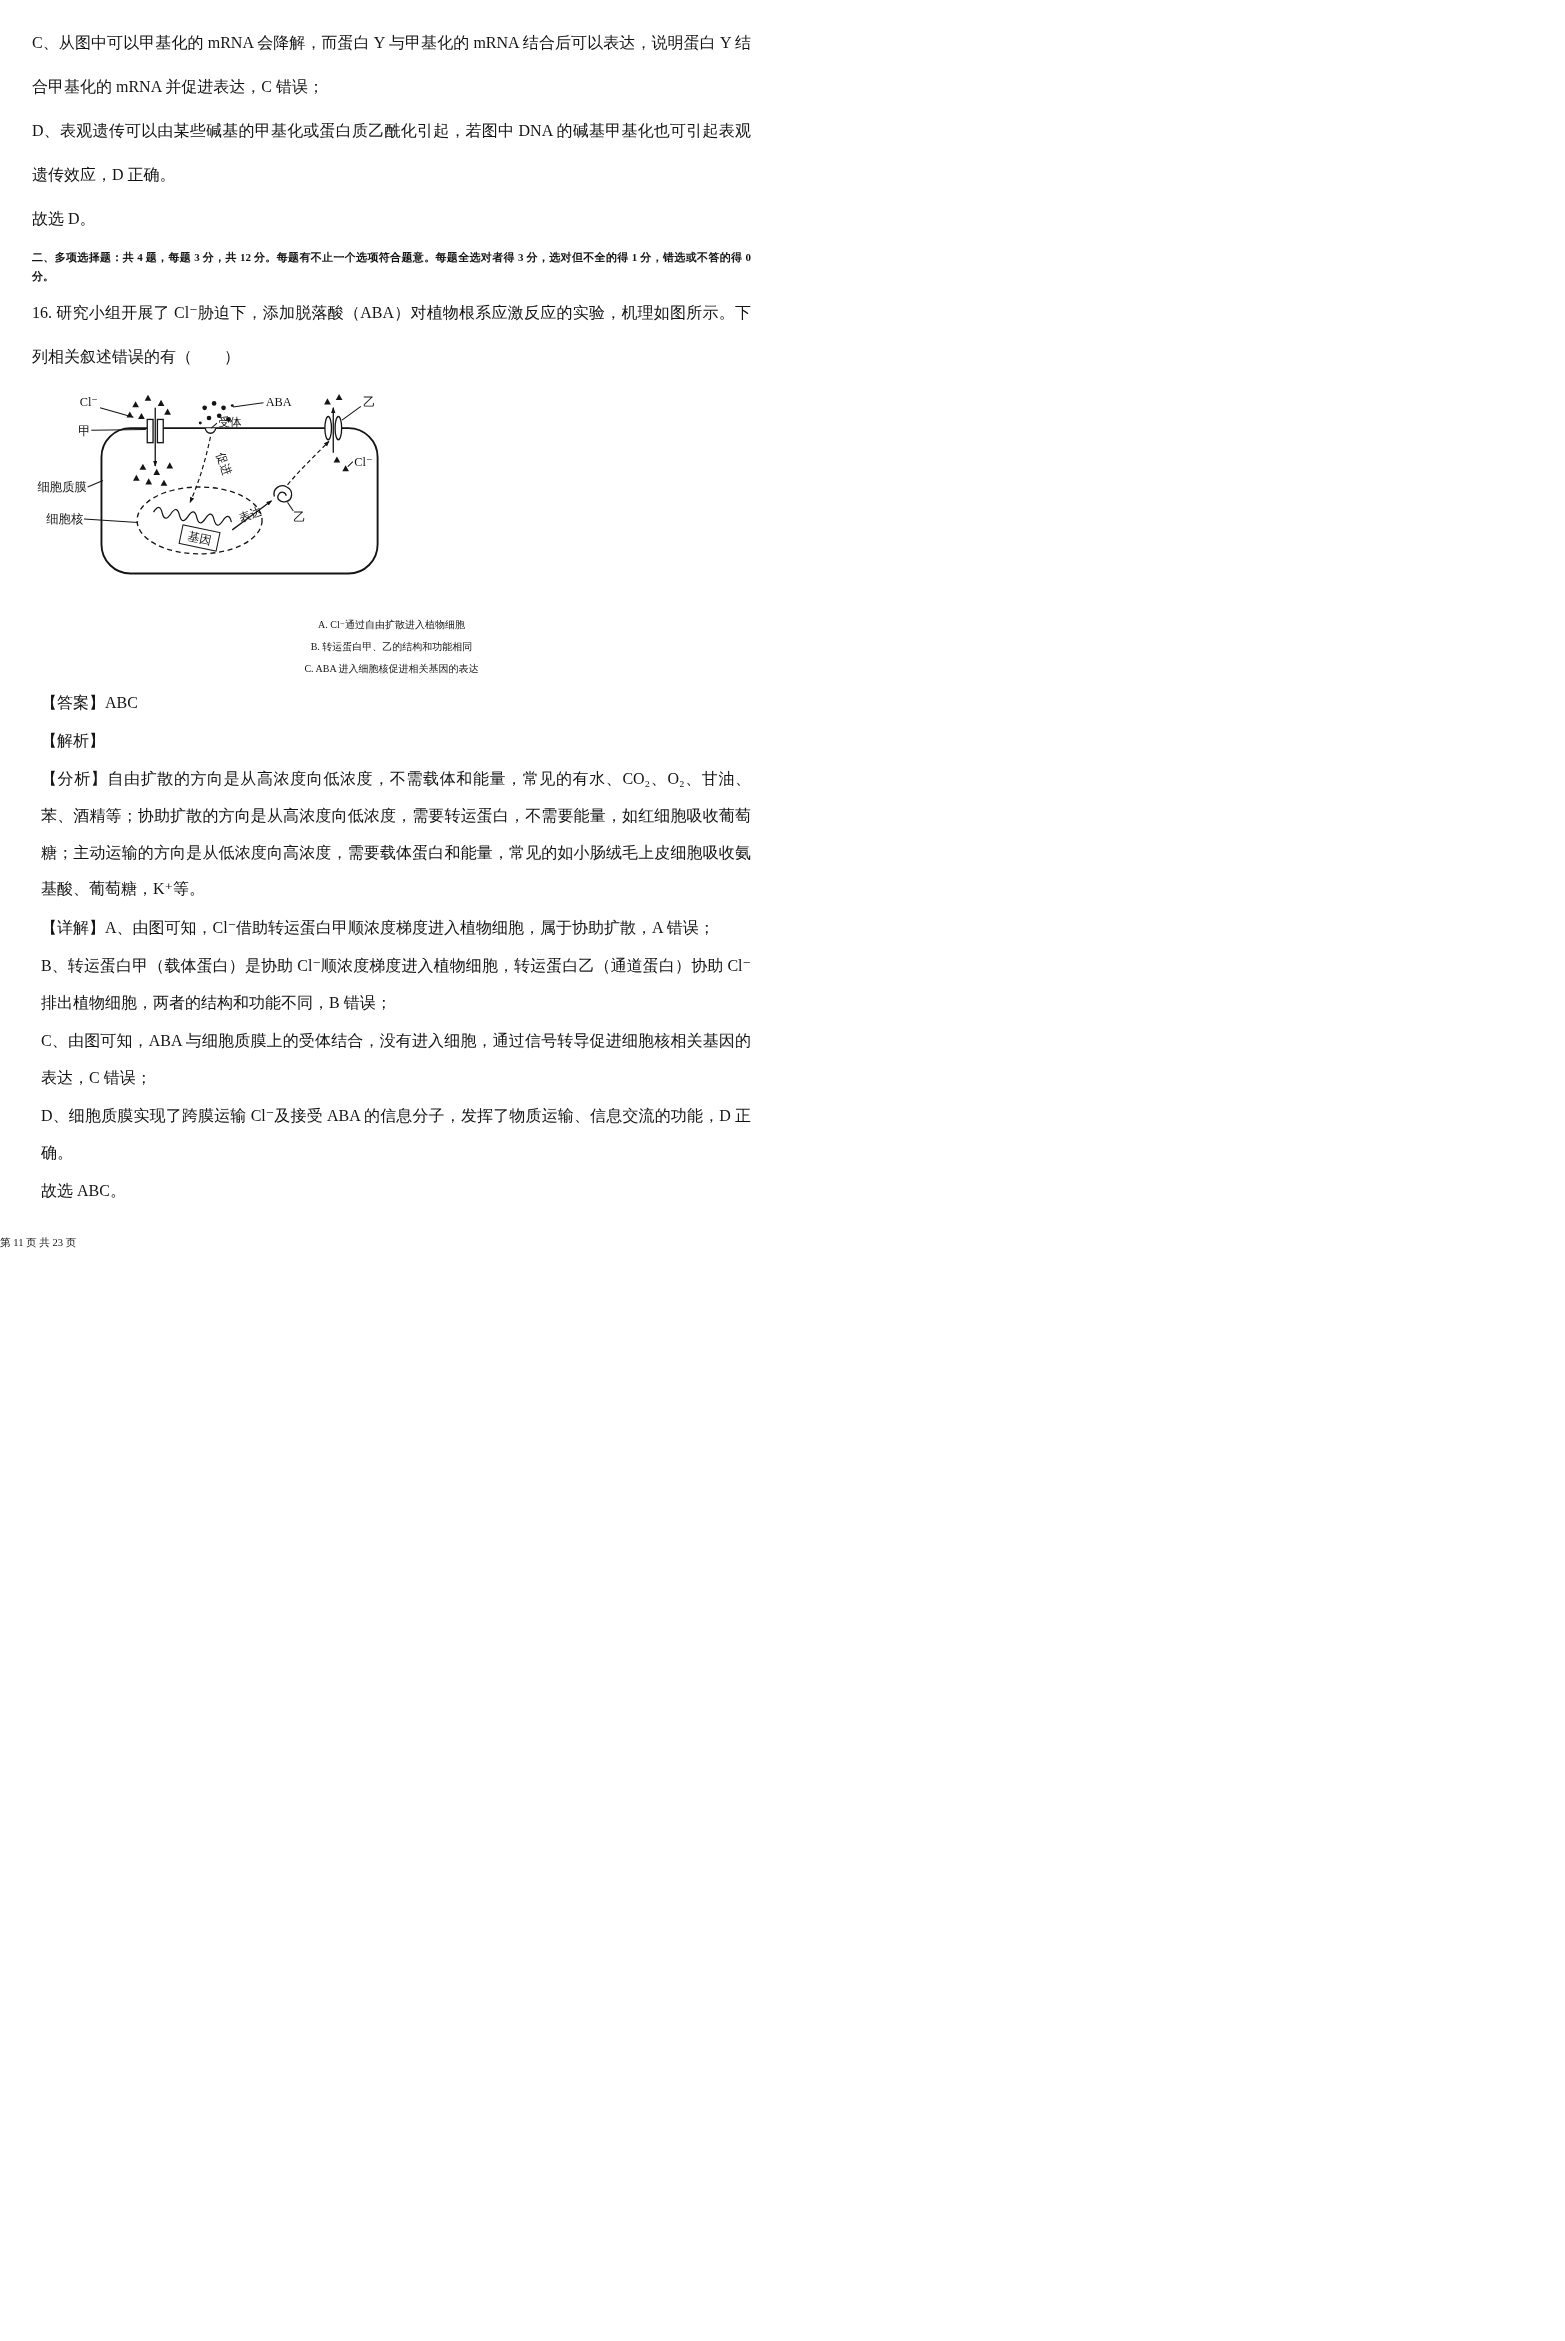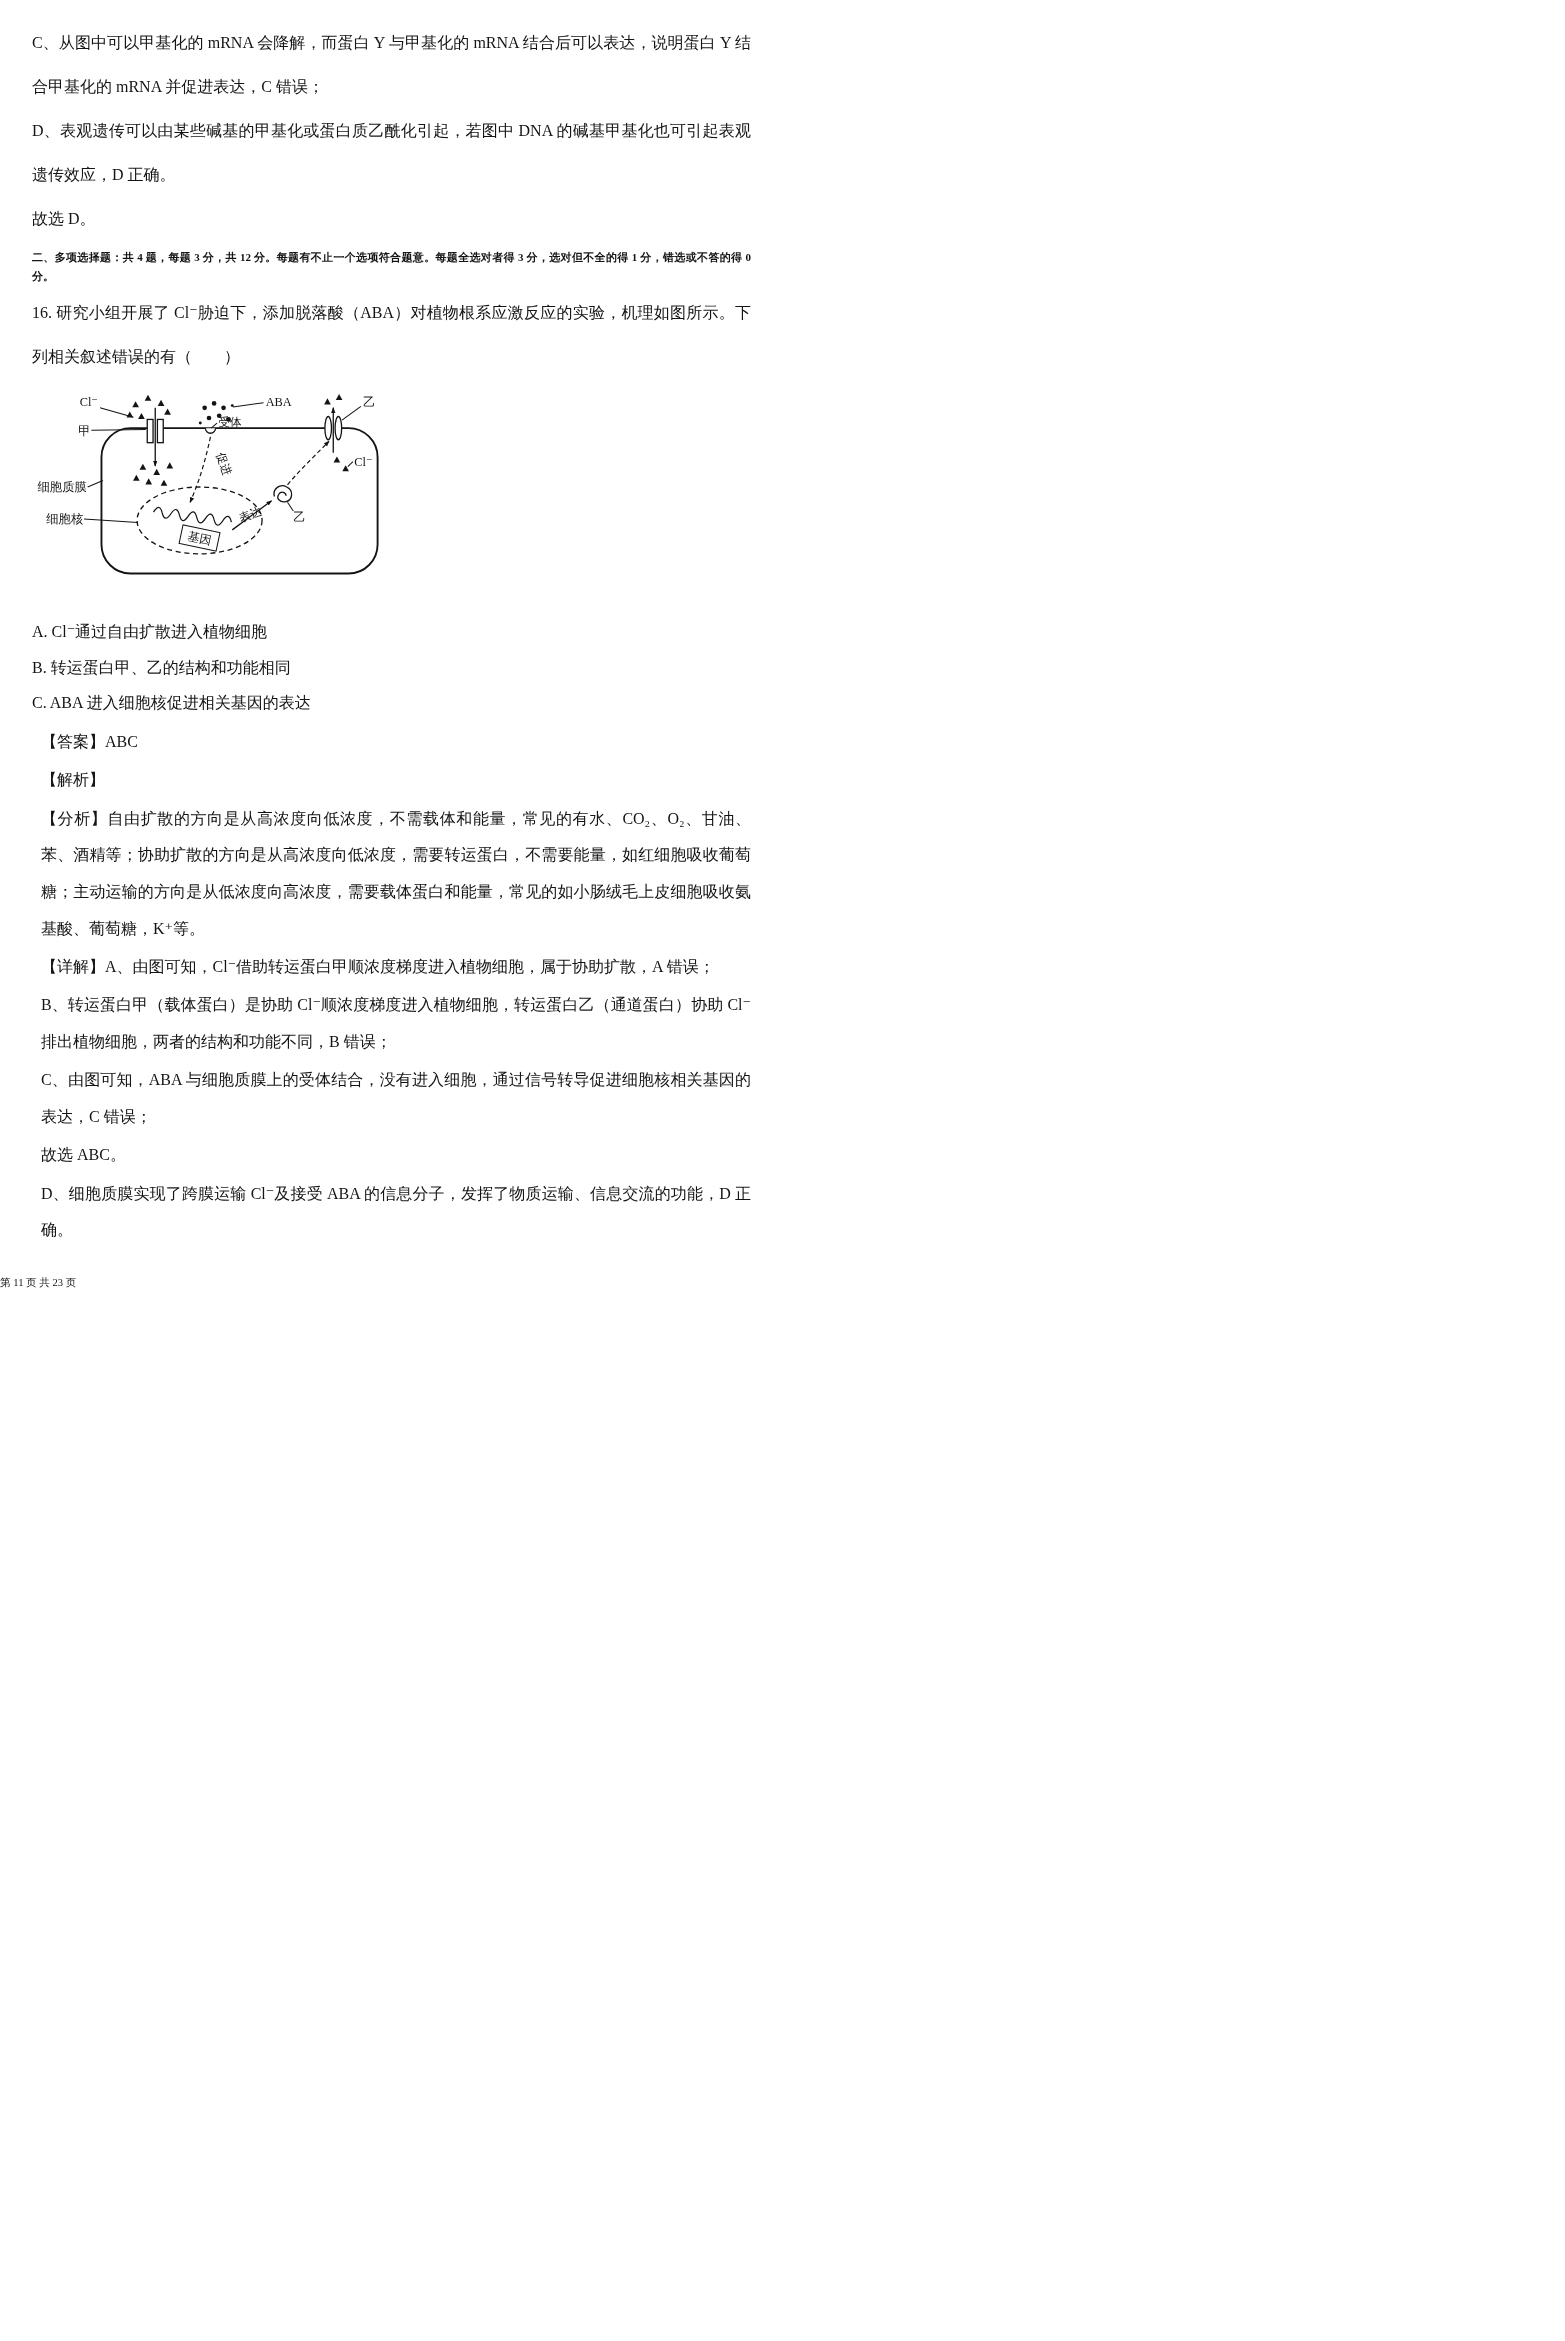--- a/index.html
+++ b/index.html
@@ -23,23 +23,23 @@
   }
   .tight { line-height:2.3; margin-bottom:1.4px;margin-left:9px; }
   .heading {
     font-size:11px;
     font-weight:700;
     line-height:1.7;
     text-align:justify;
     margin:7px 0 5.6px 0;
   }
   .opt {
-    font-size:16px;
+    font-size:10px;
     line-height:2.2;
-    text-align:left;
+    text-align:center;
   }
   .options { margin:1.4px 0 4.2px 0; }
   .diagram-wrap { margin:7px 0 8.5px 2.8px; }
   .footer {
     position:absolute;
     left:0; bottom:24px;
     width:100%;
     text-align:left;
     font-size:10.6px;
     color:#141414;
@@ -169,19 +169,19 @@
     <p class="opt">B. 转运蛋白甲、乙的结构和功能相同</p>
     <p class="opt">C. ABA 进入细胞核促进相关基因的表达</p>
   </div>
 
   <p class="para tight">【答案】ABC</p>
   <p class="para tight">【解析】</p>
   <p class="para tight">【分析】自由扩散的方向是从高浓度向低浓度，不需载体和能量，常见的有水、CO₂、O₂、甘油、苯、酒精等；协助扩散的方向是从高浓度向低浓度，需要转运蛋白，不需要能量，如红细胞吸收葡萄糖；主动运输的方向是从低浓度向高浓度，需要载体蛋白和能量，常见的如小肠绒毛上皮细胞吸收氨基酸、葡萄糖，K⁺等。</p>
   <p class="para tight">【详解】A、由图可知，Cl⁻借助转运蛋白甲顺浓度梯度进入植物细胞，属于协助扩散，A 错误；</p>
   <p class="para tight">B、转运蛋白甲（载体蛋白）是协助 Cl⁻顺浓度梯度进入植物细胞，转运蛋白乙（通道蛋白）协助 Cl⁻排出植物细胞，两者的结构和功能不同，B 错误；</p>
   <p class="para tight">C、由图可知，ABA 与细胞质膜上的受体结合，没有进入细胞，通过信号转导促进细胞核相关基因的表达，C 错误；</p>
+  <p class="para tight">D、细胞质膜实现了跨膜运输 Cl⁻及接受 ABA 的信息分子，发挥了物质运输、信息交流的功能，D 正确。</p>
   <p class="para tight">故选 ABC。</p>
-  <p class="para tight">D、细胞质膜实现了跨膜运输 Cl⁻及接受 ABA 的信息分子，发挥了物质运输、信息交流的功能，D 正确。</p>
 
   <div class="footer">第 11 页 共 23 页</div>
 
 </div>
 
 
 </body></html>

